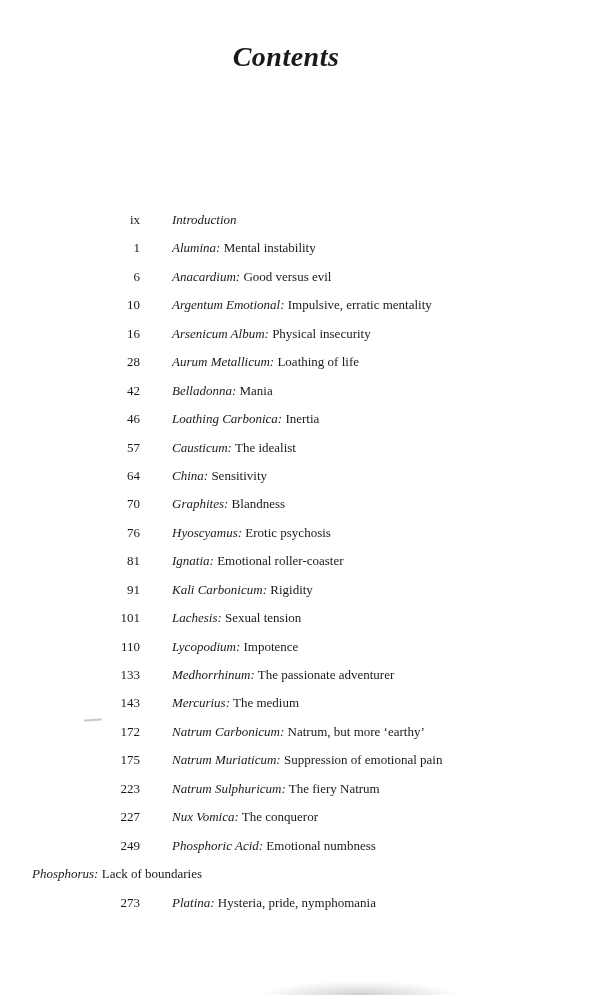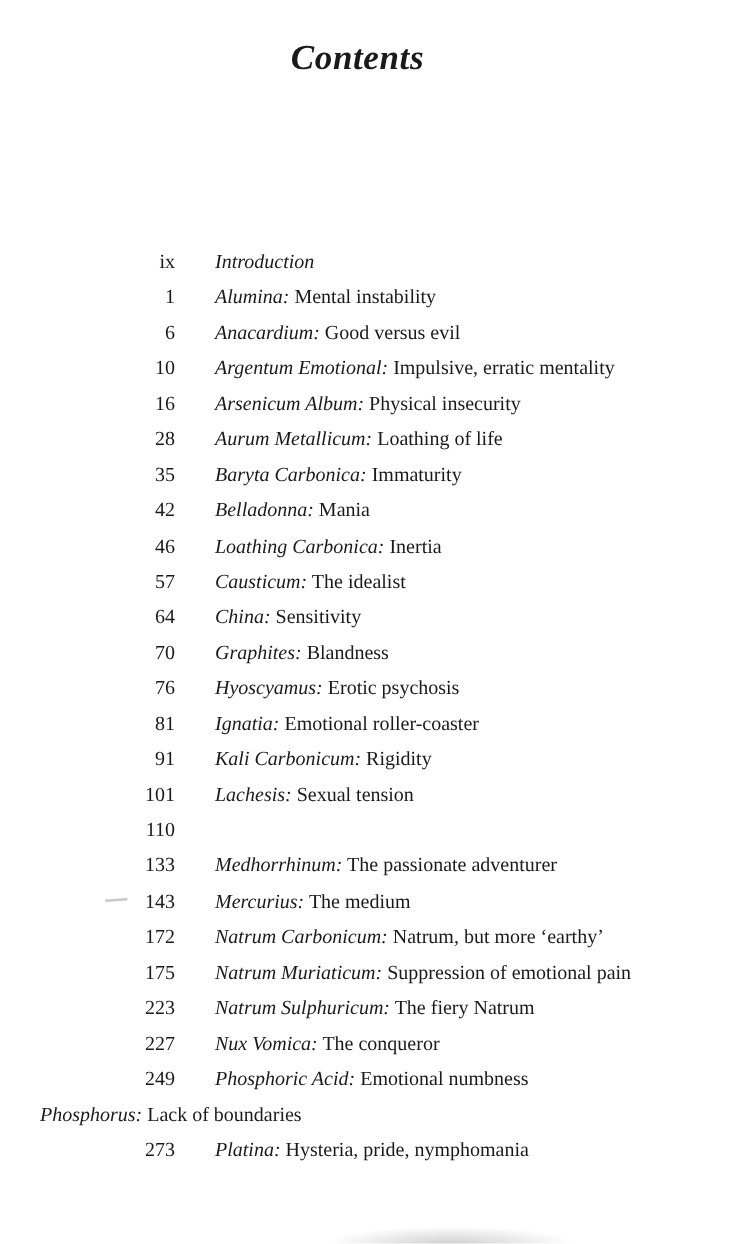--- a/index.html
+++ b/index.html
@@ -9,41 +9,41 @@
   * { margin: 0; padding: 0; box-sizing: border-box; }
   html, body { background: #ffffff; }
   .page {
     position: relative;
     width: 572px;
     height: 995px;
     background: var(--paper);
     color: var(--ink);
     font-family: "Liberation Serif", serif;
     overflow: hidden;
-    padding-top: 30px;
+    padding-top: 40px;
   }
   .page-title {
     text-align: center;
     font-family: "Liberation Serif", serif;
     font-size: 28px;
     font-weight: bold;
     font-style: italic;
     letter-spacing: 0.5px;
     line-height: 34px;
     color: var(--ink);
   }
   .toc {
     list-style: none;
     margin-top: 132px;
   }
   .toc-row {
     display: flex;
     align-items: baseline;
     height: 28.45px;
-    font-size: 16px;
+    font-size: 13px;
     line-height: 28.45px;
     white-space: nowrap;
   }
   .pg {
     flex: none;
     width: 140px;
     text-align: right;
     font-style: normal;
     font-variant-numeric: oldstyle-nums;
   }
@@ -103,24 +103,20 @@
   <li class="toc-row">
     <span class="pg">16</span>
     <span class="txt"><i class="nm">Arsenicum Album:</i><span class="ds"> Physical insecurity</span></span>
   </li>
 
   <li class="toc-row">
     <span class="pg">28</span>
     <span class="txt"><i class="nm">Aurum Metallicum:</i><span class="ds"> Loathing of life</span></span>
   </li>
 
-  <li class="toc-row">
-    <span class="pg">35</span>
-    <span class="txt"><i class="nm">Baryta Carbonica:</i><span class="ds"> Immaturity</span></span>
-  </li>
 
   <li class="toc-row">
     <span class="pg">42</span>
     <span class="txt"><i class="nm">Belladonna:</i><span class="ds"> Mania</span></span>
   </li>
 
   <li class="toc-row">
     <span class="pg">46</span>
     <span class="txt"><i class="nm">Loathing Carbonica:</i><span class="ds"> Inertia</span></span>
   </li>
@@ -155,20 +151,21 @@
     <span class="txt"><i class="nm">Kali Carbonicum:</i><span class="ds"> Rigidity</span></span>
   </li>
 
   <li class="toc-row">
     <span class="pg">101</span>
     <span class="txt"><i class="nm">Lachesis:</i><span class="ds"> Sexual tension</span></span>
   </li>
 
   <li class="toc-row">
     <span class="pg">110</span>
+    <span class="txt"><i class="nm">Lycopodium:</i><span class="ds"> Impotence</span></span>
   </li>
 
   <li class="toc-row">
     <span class="pg">133</span>
     <span class="txt"><i class="nm">Medhorrhinum:</i><span class="ds"> The passionate adventurer</span></span>
   </li>
 
   <li class="toc-row">
     <span class="pg">143</span>
     <span class="txt"><i class="nm">Mercurius:</i><span class="ds"> The medium</span></span>

